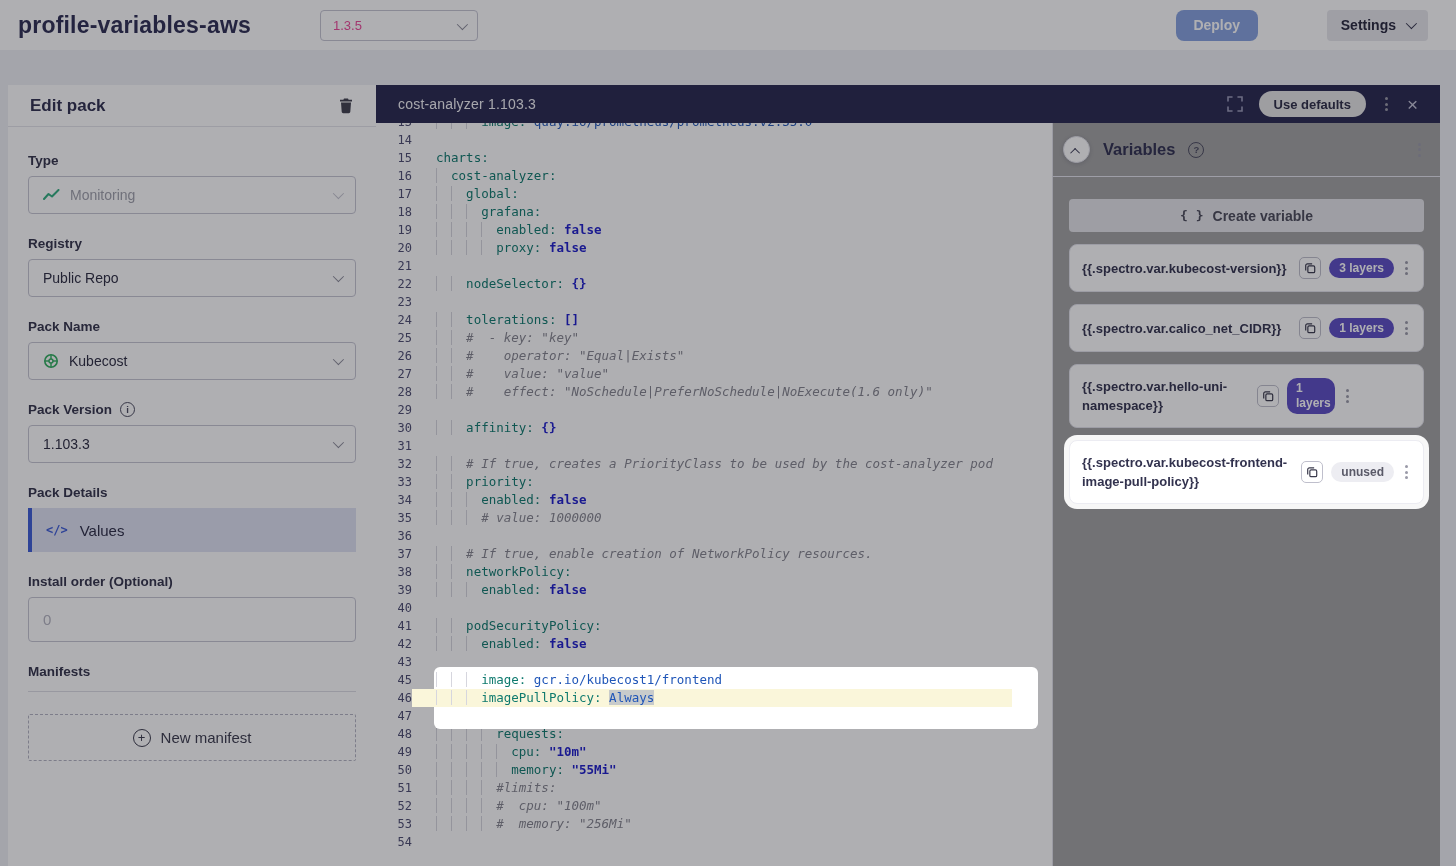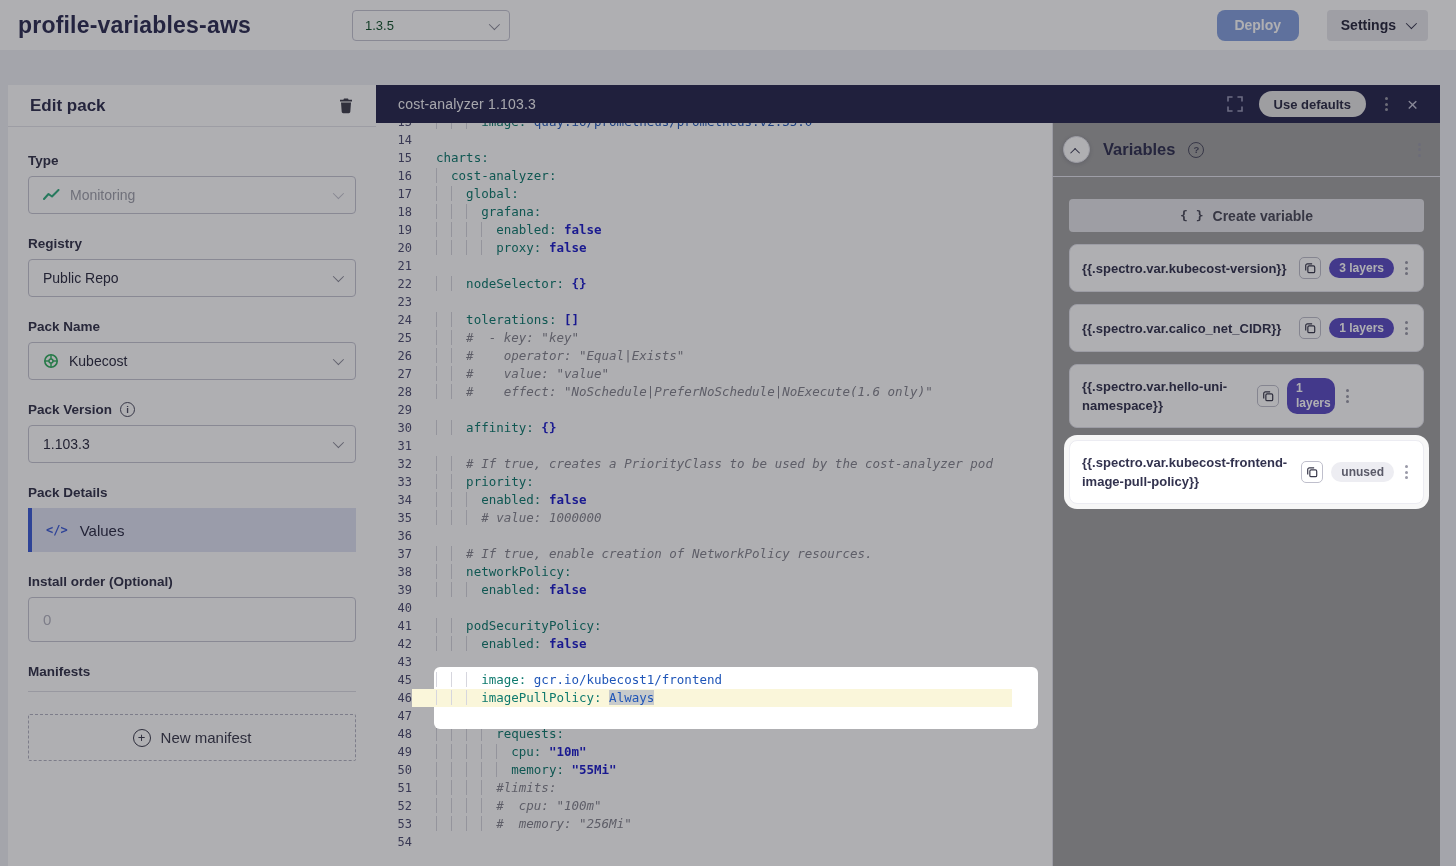--- a/index.html
+++ b/index.html
@@ -12,35 +12,34 @@
   
   .topbar {
     position:absolute; top:0; left:0; width:100%; height:50px;
     background:var(--topbar-bg,#fff); display:flex; align-items:center;
     padding:0 28px 0 18px;
   }
   .app-title { font-size:23px; font-weight:700; color:#2d2d52; letter-spacing:.2px; }
   .version-select {
     position:absolute; left:320px; top:10px; width:158px; height:31px;
     border:1px solid #c5c5d2; border-radius:4px; background:#fff;
-    display:flex; align-items:center; padding:0 12px; font-size:13px; color:#14532d;
+    display:flex; align-items:center; padding:0 12px; font-size:13px; color:#ec4899;
     cursor:pointer;
-    margin-left:32px;
   }
   .version-select .chev { margin-left:auto; }
   .topbar-right { margin-left:auto; display:flex; align-items:center; gap:28px; }
   .deploy-btn {
     width:82px; height:31px; border:none; border-radius:8px;
     background:var(--deploy-blue,#86a2e0); color:#fff; font-size:14px; font-weight:600;
     font-family:inherit; cursor:pointer;
   }
   .settings-btn {
     height:31px; padding:0 14px; border:none; border-radius:4px;
     background:#e7e7ec; color:#26263c; font-size:14px; font-weight:600;
-    font-family:inherit; display:flex; align-items:center; gap:10px; cursor:pointer;
+    font-family:inherit; display:flex; align-items:center; gap:10px; cursor:pointer;margin-left:41px;
   }
   .chev { width:8px; height:8px; border-right:1.6px solid #8a8a98; border-bottom:1.6px solid #8a8a98; display:inline-block; }
   .chev.down { transform:rotate(45deg) translateY(-2px); }
   .chev.up { transform:rotate(-135deg) translateY(-2px); }
   .chev.dark { border-color:#33334a; }
 
   
   .sidebar { position:absolute; left:8px; top:85px; width:368px; bottom:0; background:#fff; }
   .sidebar-head {
     height:42px; display:flex; align-items:center; padding:0 22px;

